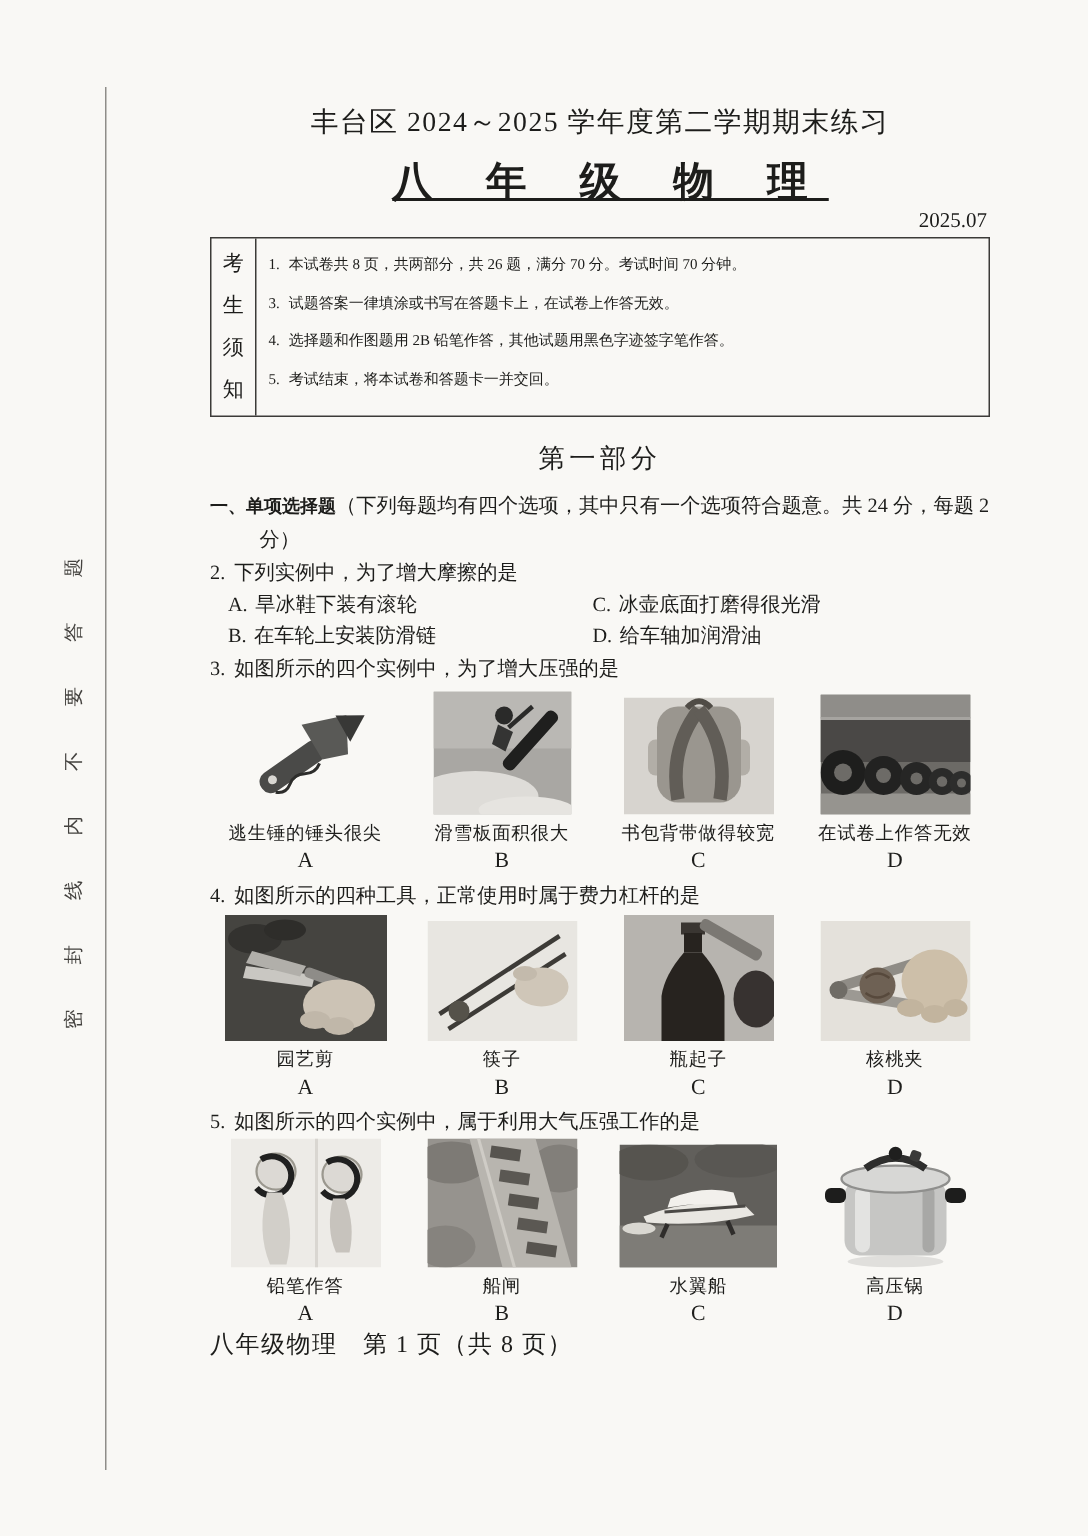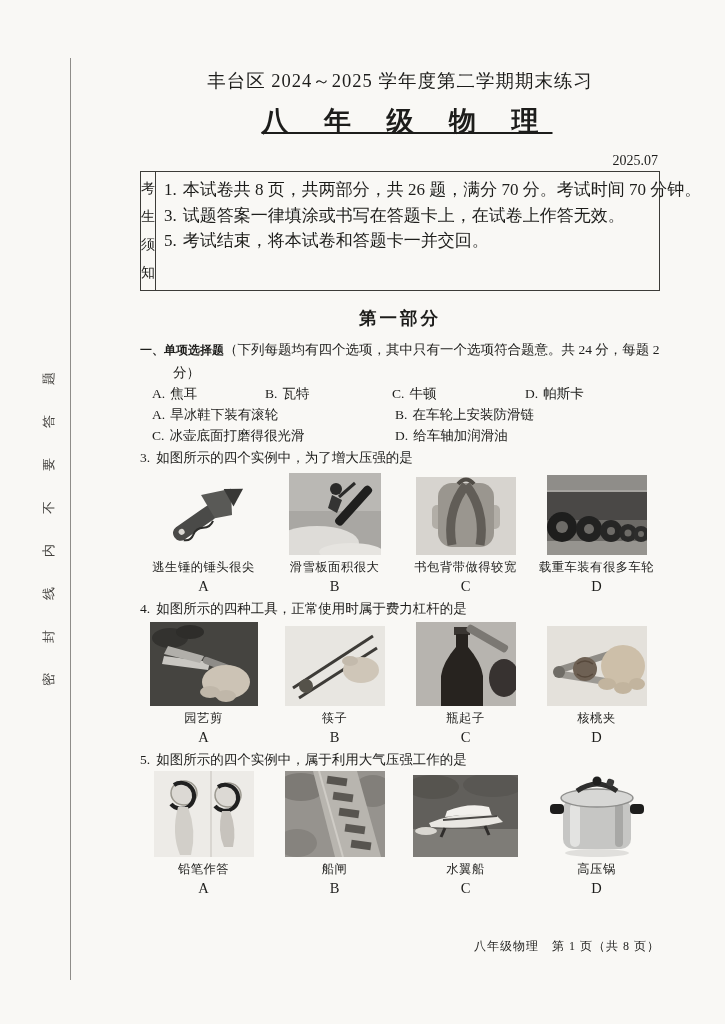--- a/index.html
+++ b/index.html
@@ -20,47 +20,47 @@
     position:absolute; left:40px; top:686px; width:360px; height:20px;
     transform:rotate(-90deg); transform-origin:left top;
     font-size:13px; letter-spacing:30px; color:#44423f; white-space:nowrap;
   }
   .content { position:absolute; left:140px; top:0; width:520px; }
   .session-title { margin-top:68px; text-align:center; font-size:18.5px; letter-spacing:1px; }
   .subject-title {
     margin-top:10px; text-align:center; font-size:27px; font-weight:bold;
     font-family:"Liberation Sans","DejaVu Sans",sans-serif; letter-spacing:14px; text-indent:14px;text-decoration:underline;
   }
-  .date-line { text-align:right; font-size:14px; margin-top:14px; padding-right:2px; }
+  .date-line { text-align:right; font-size:14px; margin-top:1px; padding-right:2px; }
   .notice-box { margin-top:2px; border:1.6px solid #3c3b38; display:flex; background:transparent; }
   .notice-label {
     width:30px; border-right:1px solid #3c3b38; display:flex; flex-direction:column;
     align-items:center; justify-content:center; gap:10px; font-size:14px; padding:8px 0;
   }
   .notice-items { padding:5px 8px 7px 8px; flex:1; }
-  .notice-item { font-size:17px; line-height:25.5px; white-space:nowrap; }
+  .notice-item { font-size:10px; line-height:25.5px; white-space:nowrap; }
   .notice-item .num { margin-right:6px; }
-  .part-heading { margin-top:15px; text-align:center; font-size:17.5px; font-weight:bold; letter-spacing:3px; }
+  .part-heading { margin-top:15px; text-align:center; font-size:17.5px; font-weight:normal; letter-spacing:3px; }
   .section-line { margin-top:9px; padding-left:33px; text-indent:-33px; line-height:21.5px; }
   .section-line .sec-title { font-weight:bold; font-size:12px; }
   .q-text { line-height:21px; padding-left:20px; text-indent:-20px; margin-top:1px; }
   .q-text .q-num { margin-right:6px; }
   .opts-4 { display:flex; padding-left:12px; line-height:21px; }
   .opts-4 .opt:nth-child(1){ width:113px; }
   .opts-4 .opt:nth-child(2){ width:127px; }
   .opts-4 .opt:nth-child(3){ width:133px; }
   .opts-4 .opt:nth-child(4){ flex:1; }
   .opt .o-label { margin-right:5px; }
   .opts-2col { display:grid; grid-template-columns:243px auto; padding-left:12px; line-height:21px; }
   .figs { display:flex; justify-content:space-between; margin:3px 0 3px 0; }
   .fig { width:127px; display:flex; flex-direction:column; align-items:center; }
   .fig-img { height:84px; display:flex; align-items:flex-end; justify-content:center; }
   .fig-caption { font-size:12.3px; margin-top:4px; letter-spacing:0.5px; white-space:nowrap; }
   .fig-letter { font-size:14.5px; margin-top:2px; }
-  .footer { position:absolute; left:140px; width:520px; top:938px; text-align:right; font-size:12px; letter-spacing:1px; }
+  .footer { position:absolute; left:140px; width:520px; top:886px; text-align:left; font-size:16px; letter-spacing:1px; }
 </style>
 </head>
 <body>
 
 <div class="binding-rule"></div>
 <div class="binding-text">密封线内不要答题</div>
 
 <div class="content">
 
   <div class="session-title">丰台区 2024～2025 学年度第二学期期末练习</div>
@@ -70,42 +70,38 @@
   <div class="notice-box">
     <div class="notice-label">
       <span>考</span>
       <span>生</span>
       <span>须</span>
       <span>知</span>
     </div>
     <div class="notice-items">
       <div class="notice-item"><span class="num">1.</span><span>本试卷共 8 页，共两部分，共 26 题，满分 70 分。考试时间 70 分钟。</span></div>
       <div class="notice-item"><span class="num">3.</span><span>试题答案一律填涂或书写在答题卡上，在试卷上作答无效。</span></div>
+      <div class="notice-item"><span class="num">4.</span><span>选择题和作图题用 2B 铅笔作答，其他试题用黑色字迹签字笔作答。</span></div>
       <div class="notice-item"><span class="num">5.</span><span>考试结束，将本试卷和答题卡一并交回。</span></div>
     </div>
   </div>
 
   <div class="part-heading">第一部分</div>
 
   <p class="section-line"><span class="sec-title">一、单项选择题</span><span>（下列每题均有四个选项，其中只有一个选项符合题意。共 24 分，每题 2 分）</span></p>
 
   <div>
-    <div class="opts-4">
-      <span class="opt"><span class="o-label">A.</span><span>焦耳</span></span>
-      <span class="opt"><span class="o-label">B.</span><span>瓦特</span></span>
-      <span class="opt"><span class="o-label">C.</span><span>牛顿</span></span>
-      <span class="opt"><span class="o-label">D.</span><span>帕斯卡</span></span>
-    </div>
-  </div>
-
-  <div>
+  </div>
+
+  <div>
+    <p class="q-text"><span class="q-num">2.</span><span>下列实例中，为了增大摩擦的是</span></p>
     <div class="opts-2col">
       <span class="opt"><span class="o-label">A.</span><span>旱冰鞋下装有滚轮</span></span>
+      <span class="opt"><span class="o-label">C.</span><span>冰壶底面打磨得很光滑</span></span>
       <span class="opt"><span class="o-label">B.</span><span>在车轮上安装防滑链</span></span>
-      <span class="opt"><span class="o-label">C.</span><span>冰壶底面打磨得很光滑</span></span>
       <span class="opt"><span class="o-label">D.</span><span>给车轴加润滑油</span></span>
     </div>
   </div>
 
   <div>
     <p class="q-text"><span class="q-num">3.</span><span>如图所示的四个实例中，为了增大压强的是</span></p>
     <div class="figs">
       <div class="fig">
         <div class="fig-img">
           <svg width="102" height="84" viewBox="0 0 102 84">
@@ -165,21 +161,21 @@
             <circle cx="42" cy="54" r="13" fill="#222221"></circle>
               <circle cx="42" cy="54" r="5" fill="#6d6b67"></circle>
             <circle cx="64" cy="56" r="11" fill="#262625"></circle>
               <circle cx="64" cy="56" r="4" fill="#6d6b67"></circle>
             <circle cx="81" cy="58" r="9" fill="#2a2a29"></circle>
               <circle cx="81" cy="58" r="3.5" fill="#6d6b67"></circle>
             <circle cx="94" cy="59" r="8" fill="#2d2d2c"></circle>
               <circle cx="94" cy="59" r="3" fill="#6d6b67"></circle>
           </svg>
         </div>
-        <div class="fig-caption">载重车装有很多车轮</div>
+        <div class="fig-caption">在试卷上作答无效</div>
         <div class="fig-letter">D</div>
       </div>
     </div>
   </div>
 
   <div>
     <p class="q-text"><span class="q-num">4.</span><span>如图所示的四种工具，正常使用时属于费力杠杆的是</span></p>
     <div class="figs">
       <div class="fig">
         <div class="fig-img">

